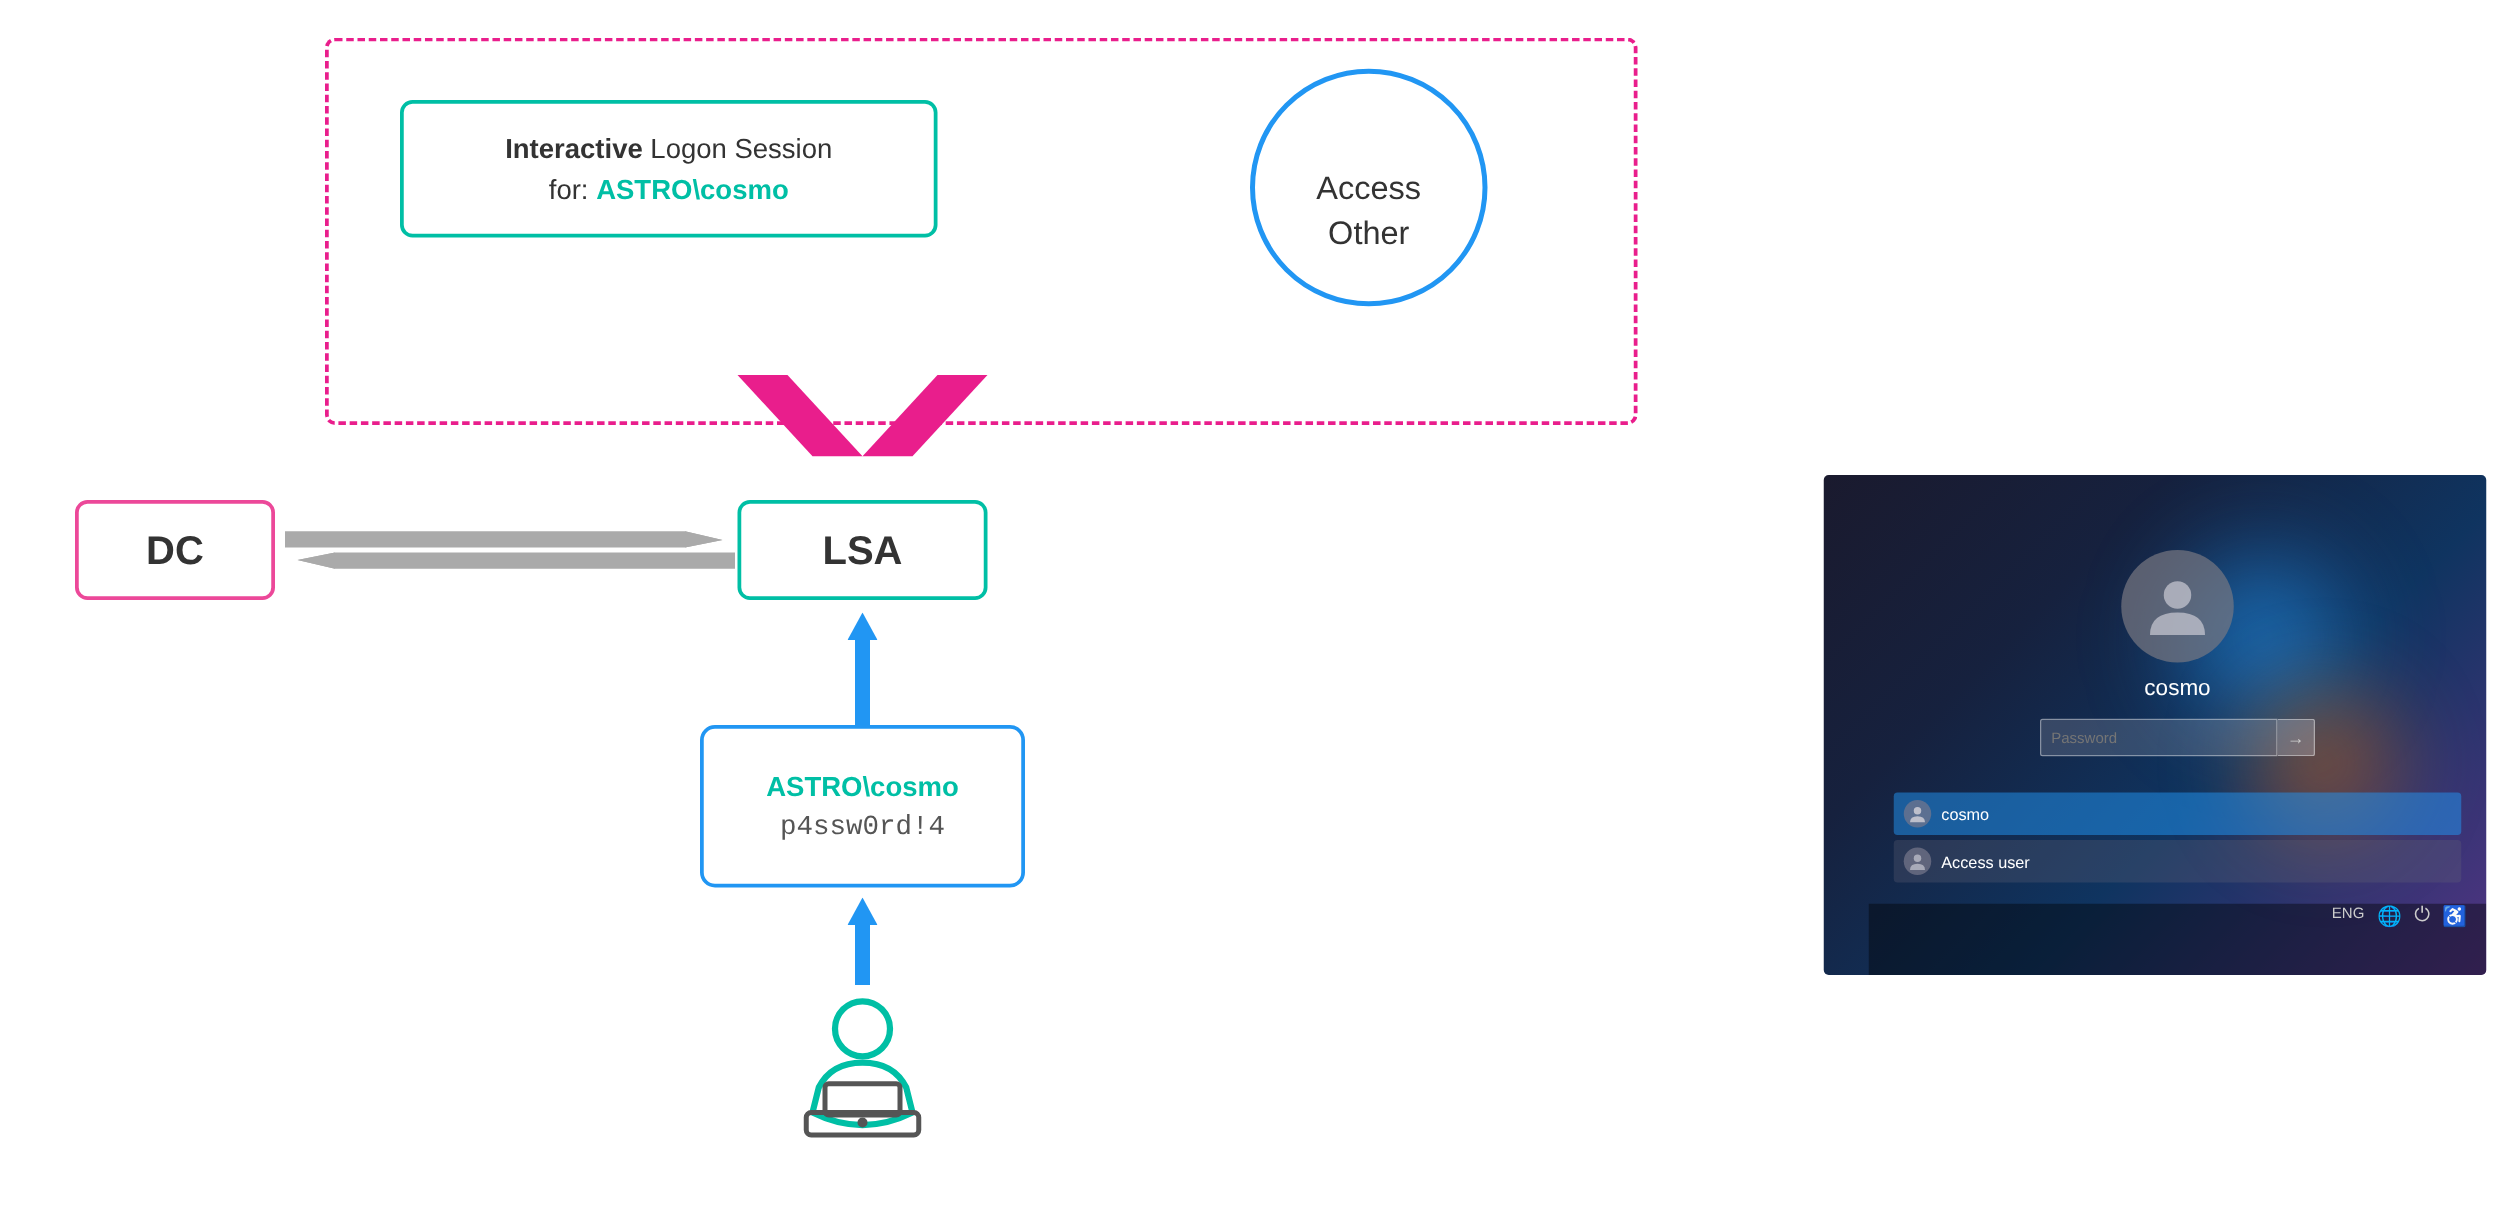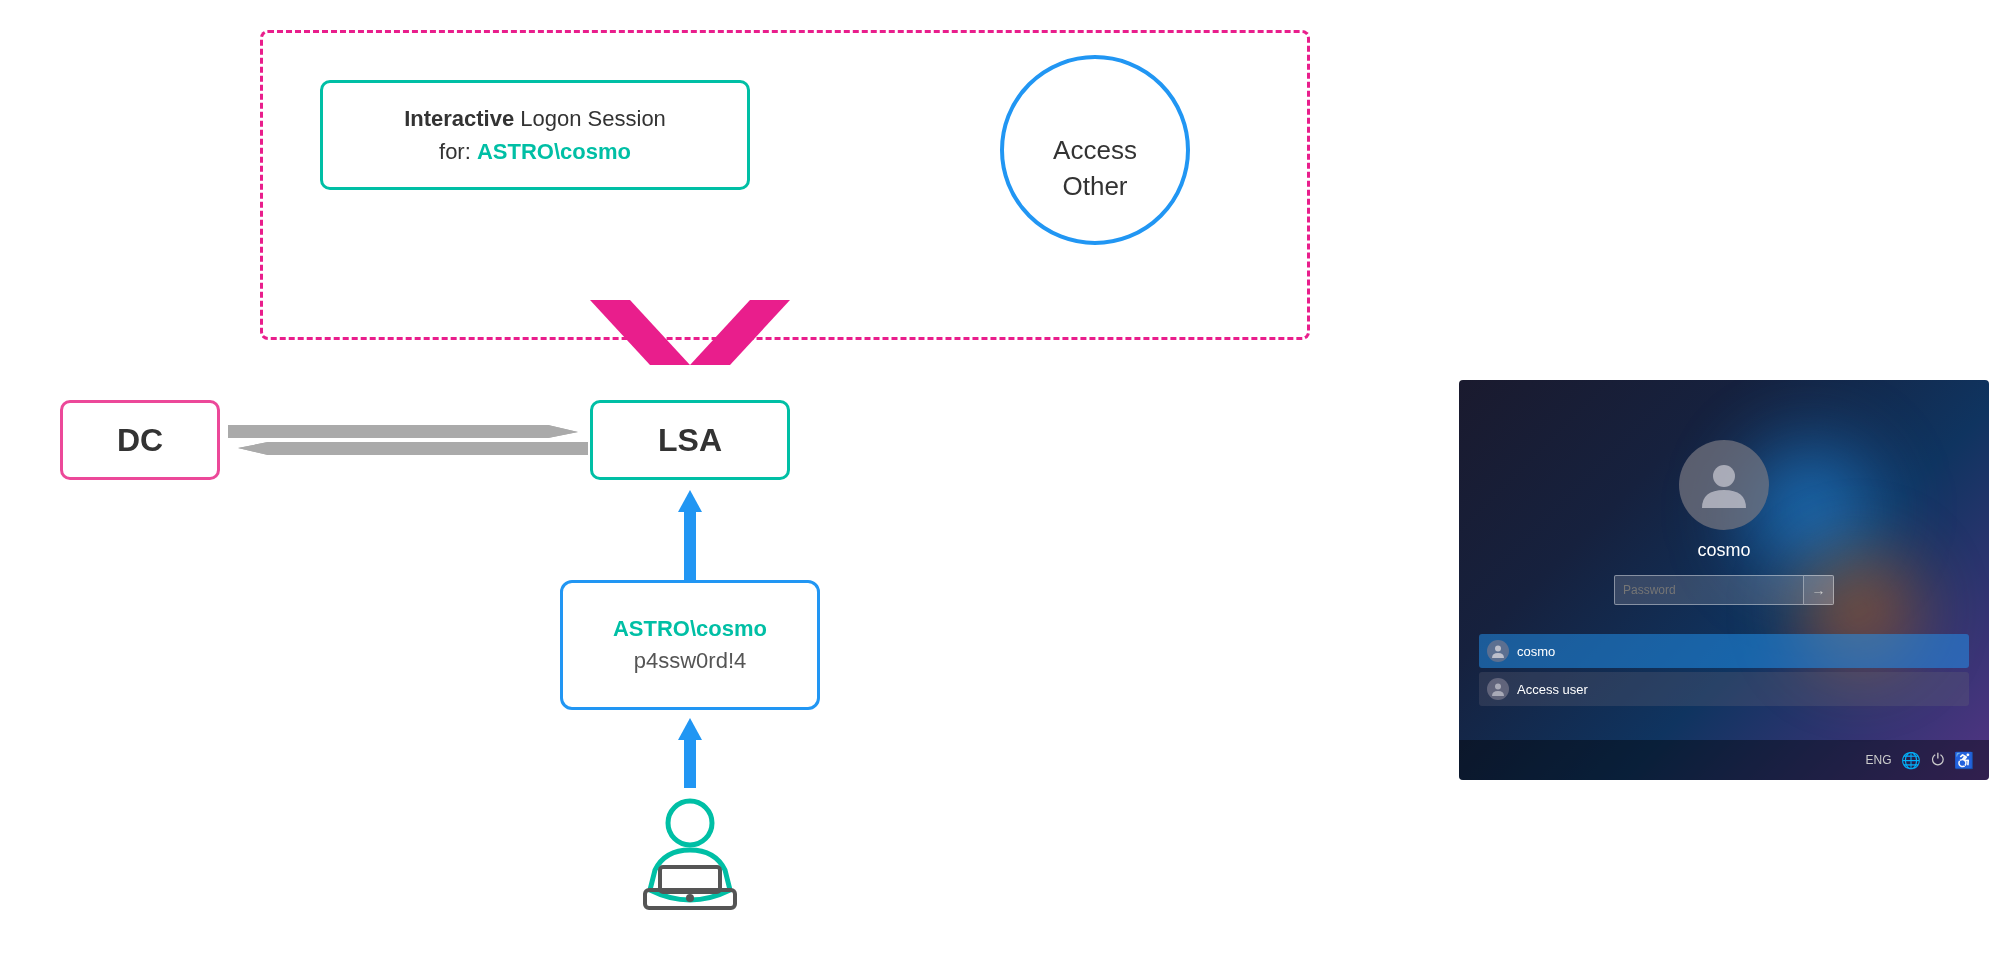--- a/index.html
+++ b/index.html
@@ -164,20 +164,21 @@
     .credentials-username {
       font-size: 22px;
       font-weight: 700;
       color: #00bfa5;
     }
 
     .credentials-password {
       font-size: 22px;
       color: #555;
       margin-top: 6px;
+      font-family: Liberation Mono, monospace;
     }
 
     
     .person-icon {
       position: absolute;
       top: 795px;
       left: 625px;
       width: 130px;
       height: 130px;
     }
@@ -189,20 +190,21 @@
       right: 10px;
       width: 530px;
       height: 400px;
       background: linear-gradient(135deg, #1a1a2e 0%, #16213e 30%, #0f3460 60%, #533483 100%);
       border-radius: 4px;
       overflow: hidden;
       display: flex;
       flex-direction: column;
       align-items: center;
       justify-content: center;
+      padding-left: 36px;
     }
 
     .win-login-inner {
       position: relative;
       width: 100%;
       height: 100%;
     }
 
     
     .blob-blue {
@@ -344,24 +346,24 @@
       color: #fff;
       font-size: 13px;
     }
 
     
     .win-bar {
       position: absolute;
       bottom: 0;
       left: 0;
       right: 0;
-      height: 40px;
+      height: 57px;
       background: rgba(0,0,0,0.4);
       display: flex;
-      align-items: center;
+      align-items: flex-start;
       justify-content: flex-end;
       padding: 0 15px;
       gap: 10px;
     }
 
     .win-bar-label {
       color: #ccc;
       font-size: 12px;
     }
 

